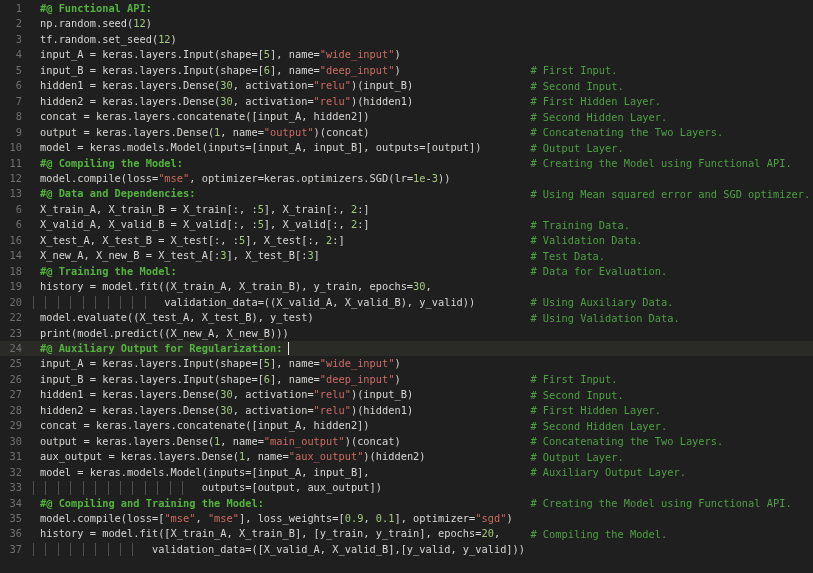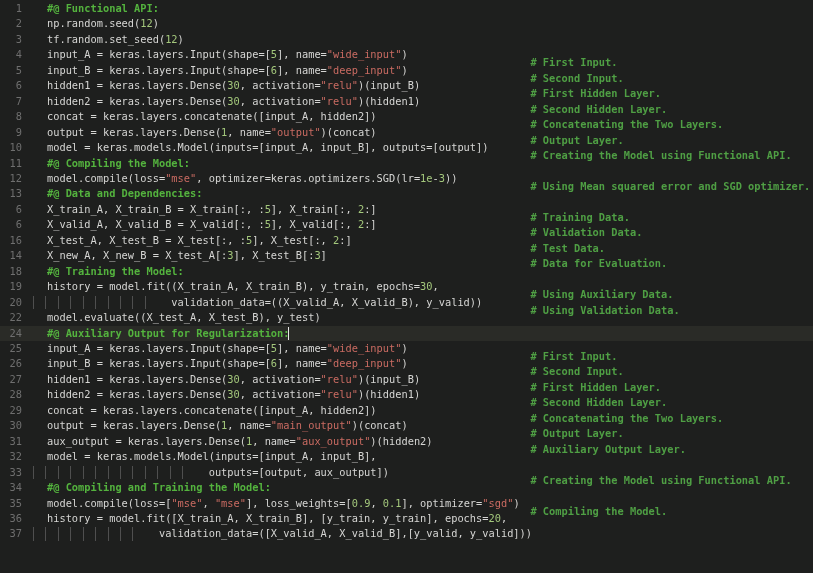--- a/index.html
+++ b/index.html
@@ -6,26 +6,26 @@
   body{
     width:813px;height:573px;overflow:hidden;
     background:var(--bg,#1e1f1e);
     font-family:"DejaVu Sans Mono","Liberation Mono",monospace;
     font-size:10.33px;
   }
   #editor{position:relative;width:813px;height:573px;padding-top:1px;box-sizing:border-box;}
   .line{position:relative;height:15.46px;line-height:15.46px;white-space:pre;}
   .line.current{background:var(--current,#2a2b27);}
   .ln{display:inline-block;width:22px;text-align:right;color:var(--lnum,#6f6f6f);}
-  .code{margin-left:25px;text-align:right;}
+  .code{margin-left:18px;text-align:right;}
   .tk-c{color:var(--code,#d6d6d4);}
   .tk-s{color:var(--string,#ca6b62);}
   .tk-n{color:var(--number,#a4c87c);}
   .tk-h{color:var(--heading,#54b33e);font-weight:bold;}
-  .rcomment{position:absolute;top:8px;left:calc(33px + var(--ccolw,80ch));color:var(--comment,#4f9f44);font-weight:bold;}
+  .rcomment{position:absolute;top:16px;left:calc(33px + var(--ccolw,80ch));color:var(--comment,#4f9f44);}
   .guides{
     position:absolute;left:33px;top:1px;bottom:1px;
     background:repeating-linear-gradient(90deg,var(--guide,#4f4f4f) 0,var(--guide,#4f4f4f) 1px,transparent 1px,transparent 2ch);
   }
   .cursor{
     position:absolute;top:1.5px;width:1.5px;height:12.5px;
     background:var(--cursor,#e8e8e8);
     animation:blink 1s steps(1) infinite;
   }
   @keyframes blink{50%{opacity:0;}}
@@ -48,20 +48,21 @@
     <div class="line"><span class="ln">12</span><span class="code"><span class="tk-c">model.compile(loss=</span><span class="tk-s">"mse"</span><span class="tk-c">, optimizer=keras.optimizers.SGD(lr=</span><span class="tk-n">1e</span><span class="tk-c">-</span><span class="tk-n">3</span><span class="tk-c">))</span></span><span class="rcomment"># Using Mean squared error and SGD optimizer.</span></div>
     <div class="line"><span class="ln">13</span><span class="code"><span class="tk-h">#@ Data and Dependencies:</span></span></div>
     <div class="line"><span class="ln">6</span><span class="code"><span class="tk-c">X_train_A, X_train_B = X_train[:, :</span><span class="tk-n">5</span><span class="tk-c">], X_train[:, </span><span class="tk-n">2</span><span class="tk-c">:]</span></span><span class="rcomment"># Training Data.</span></div>
     <div class="line"><span class="ln">6</span><span class="code"><span class="tk-c">X_valid_A, X_valid_B = X_valid[:, :</span><span class="tk-n">5</span><span class="tk-c">], X_valid[:, </span><span class="tk-n">2</span><span class="tk-c">:]</span></span><span class="rcomment"># Validation Data.</span></div>
     <div class="line"><span class="ln">16</span><span class="code"><span class="tk-c">X_test_A, X_test_B = X_test[:, :</span><span class="tk-n">5</span><span class="tk-c">], X_test[:, </span><span class="tk-n">2</span><span class="tk-c">:]</span></span><span class="rcomment"># Test Data.</span></div>
     <div class="line"><span class="ln">14</span><span class="code"><span class="tk-c">X_new_A, X_new_B = X_test_A[:</span><span class="tk-n">3</span><span class="tk-c">], X_test_B[:</span><span class="tk-n">3</span><span class="tk-c">]</span></span><span class="rcomment"># Data for Evaluation.</span></div>
     <div class="line"><span class="ln">18</span><span class="code"><span class="tk-h">#@ Training the Model:</span></span></div>
     <div class="line"><span class="ln">19</span><span class="code"><span class="tk-c">history = model.fit((X_train_A, X_train_B), y_train, epochs=</span><span class="tk-n">30</span><span class="tk-c">,</span></span><span class="rcomment"># Using Auxiliary Data.</span></div>
     <div class="line"><span class="ln">20</span><span class="guides" style="width: 20ch;"></span><span class="code"><span class="tk-c">                    validation_data=((X_valid_A, X_valid_B), y_valid))</span></span><span class="rcomment"># Using Validation Data.</span></div>
     <div class="line"><span class="ln">22</span><span class="code"><span class="tk-c">model.evaluate((X_test_A, X_test_B), y_test)</span></span></div>
+    <div class="line"><span class="ln">23</span><span class="code"><span class="tk-c">print(model.predict((X_new_A, X_new_B)))</span></span><span class="rcomment"># Making predictions.</span></div>
     <div class="line current"><span class="ln">24</span><span class="code"><span class="tk-h">#@ Auxiliary Output for Regularization: </span></span><span class="cursor" style="left: calc(41ch + 33px);"></span></div>
     <div class="line"><span class="ln">25</span><span class="code"><span class="tk-c">input_A = keras.layers.Input(shape=[</span><span class="tk-n">5</span><span class="tk-c">], name=</span><span class="tk-s">"wide_input"</span><span class="tk-c">)</span></span><span class="rcomment"># First Input.</span></div>
     <div class="line"><span class="ln">26</span><span class="code"><span class="tk-c">input_B = keras.layers.Input(shape=[</span><span class="tk-n">6</span><span class="tk-c">], name=</span><span class="tk-s">"deep_input"</span><span class="tk-c">)</span></span><span class="rcomment"># Second Input.</span></div>
     <div class="line"><span class="ln">27</span><span class="code"><span class="tk-c">hidden1 = keras.layers.Dense(</span><span class="tk-n">30</span><span class="tk-c">, activation=</span><span class="tk-s">"relu"</span><span class="tk-c">)(input_B)</span></span><span class="rcomment"># First Hidden Layer.</span></div>
     <div class="line"><span class="ln">28</span><span class="code"><span class="tk-c">hidden2 = keras.layers.Dense(</span><span class="tk-n">30</span><span class="tk-c">, activation=</span><span class="tk-s">"relu"</span><span class="tk-c">)(hidden1)</span></span><span class="rcomment"># Second Hidden Layer.</span></div>
     <div class="line"><span class="ln">29</span><span class="code"><span class="tk-c">concat = keras.layers.concatenate([input_A, hidden2])</span></span><span class="rcomment"># Concatenating the Two Layers.</span></div>
     <div class="line"><span class="ln">30</span><span class="code"><span class="tk-c">output = keras.layers.Dense(</span><span class="tk-n">1</span><span class="tk-c">, name=</span><span class="tk-s">"main_output"</span><span class="tk-c">)(concat)</span></span><span class="rcomment"># Output Layer.</span></div>
     <div class="line"><span class="ln">31</span><span class="code"><span class="tk-c">aux_output = keras.layers.Dense(</span><span class="tk-n">1</span><span class="tk-c">, name=</span><span class="tk-s">"aux_output"</span><span class="tk-c">)(hidden2)</span></span><span class="rcomment"># Auxiliary Output Layer.</span></div>
     <div class="line"><span class="ln">32</span><span class="code"><span class="tk-c">model = keras.models.Model(inputs=[input_A, input_B],</span></span></div>
     <div class="line"><span class="ln">33</span><span class="guides" style="width: 26ch;"></span><span class="code"><span class="tk-c">                          outputs=[output, aux_output])</span></span><span class="rcomment"># Creating the Model using Functional API.</span></div>

